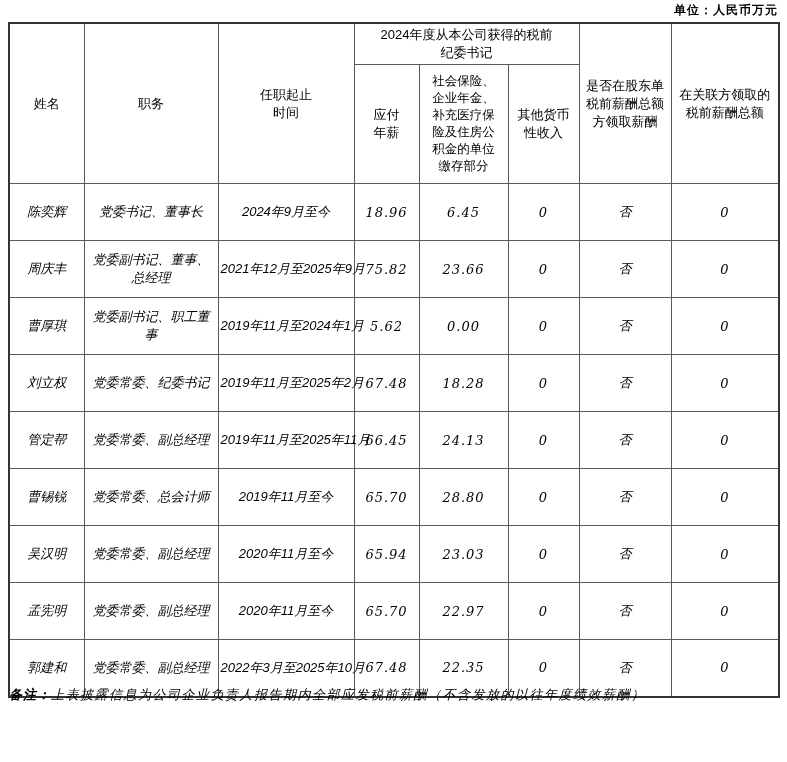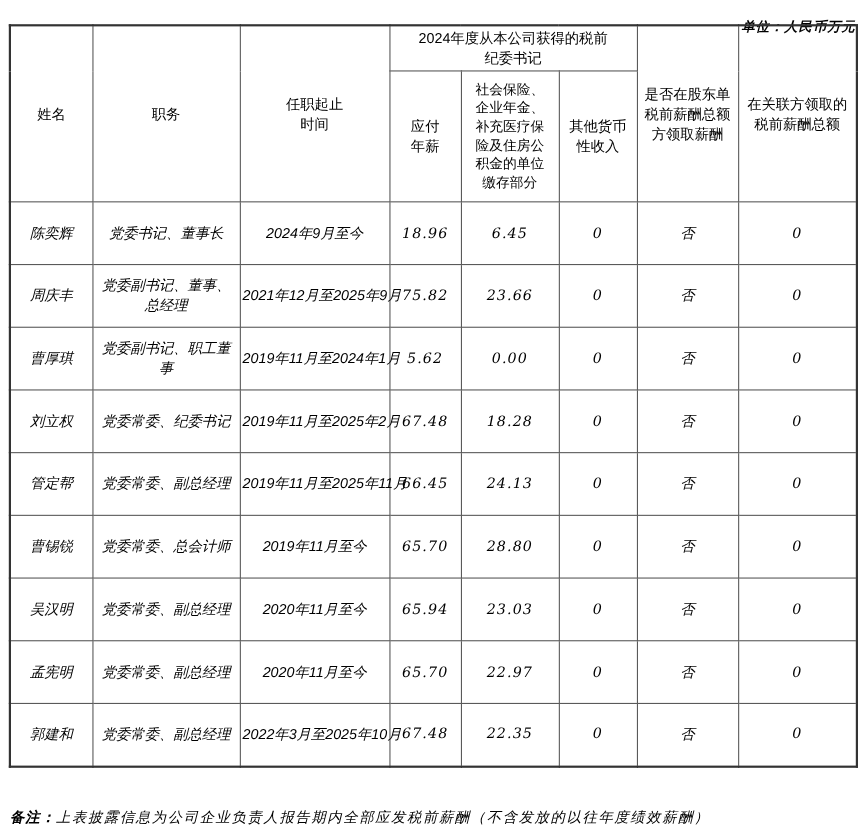--- a/index.html
+++ b/index.html
@@ -7,24 +7,23 @@
     position: relative;
     width: 787px;
     height: 762px;
     background: #fff;
     font-family: "Liberation Sans", sans-serif;
     color: #000;
     overflow: hidden;
   }
   .unit-label {
     position: absolute;
-    top: 16px;
+    top: 2px;
     right: 9px;
     font-family: "DejaVu Serif", serif;
-    font-style: italic;
     font-weight: bold;
     font-size: 12px;
     letter-spacing: 1px;
   }
   table.salary {
     position: absolute;
     left: 8px;
     top: 22px;
     width: 770px;
     border-collapse: collapse;
@@ -47,21 +46,21 @@
   .term { white-space: nowrap; font-size: 12px; }
   .pos  { font-size: 12.5px; white-space: pre-line; }
   .num {
     font-family: "DejaVu Serif", serif;
     font-size: 13px;
     letter-spacing: 1px;
   }
   .note {
     position: absolute;
     left: 9px;
-    top: 734px;
+    top: 686px;
     font-family: Liberation Mono, monospace;
     font-style: italic;
     font-size: 13px;
     letter-spacing: 1.5px;
     white-space: nowrap;
   }
   .note-label { font-weight: bold; letter-spacing: 1px; }
 </style>
 </head>
 <body>

